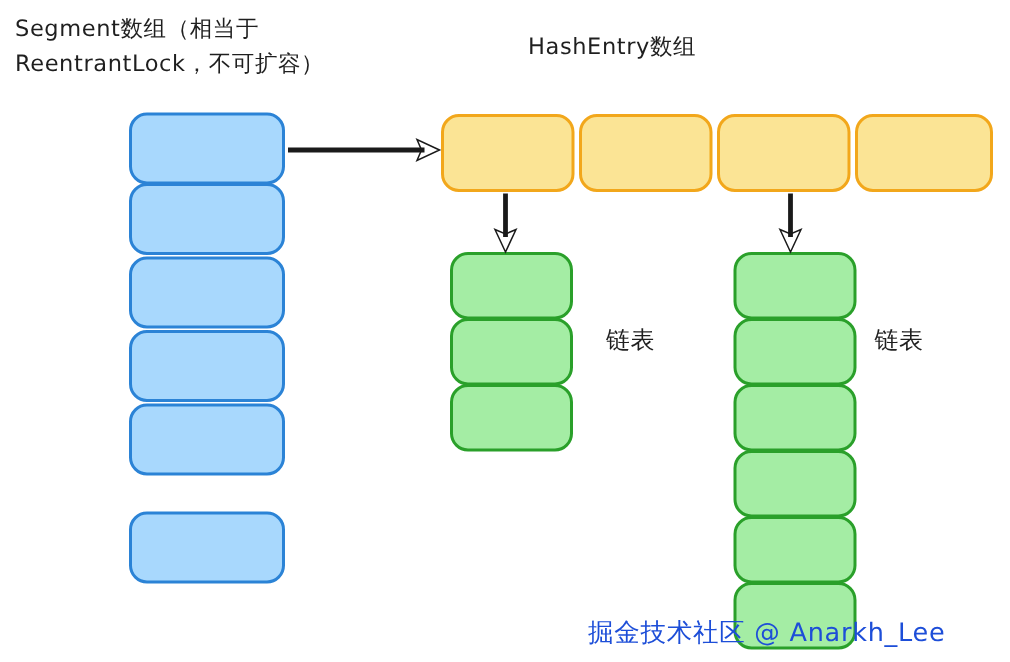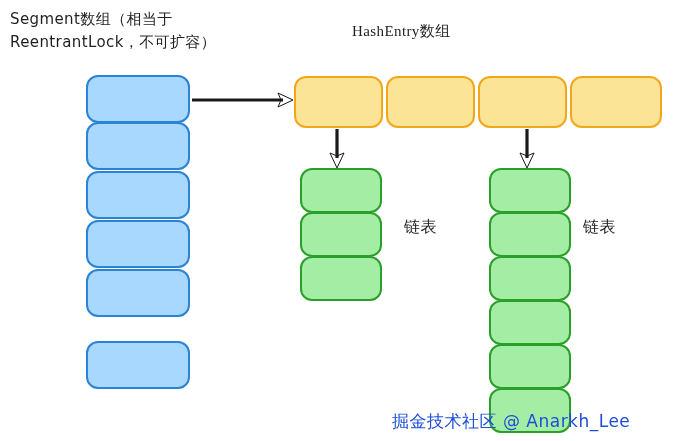--- a/index.html
+++ b/index.html
@@ -19,21 +19,21 @@
   
   .label {
     position: absolute;
     color: #1f1f1f;
     font-size: 15px;
     line-height: 1.55;
     white-space: pre;
     letter-spacing: 0.4px;
   }
   #segment-title { left: 10px;  top: 8px;  }
-  #hashentry-title { left: 352px; top: 20px; font-family: Liberation Serif, serif; }
+  #hashentry-title { left: 352px; top: 20px; }
   #chain-label-left  { left: 404px; top: 215px; font-size: 16px; }
   #chain-label-right { left: 583px; top: 215px; font-size: 16px; }
 
   
   #watermark {
     position: absolute;
     left: 392px;
     top: 410px;
     font-size: 17px;
     color: #1d4ed8;

